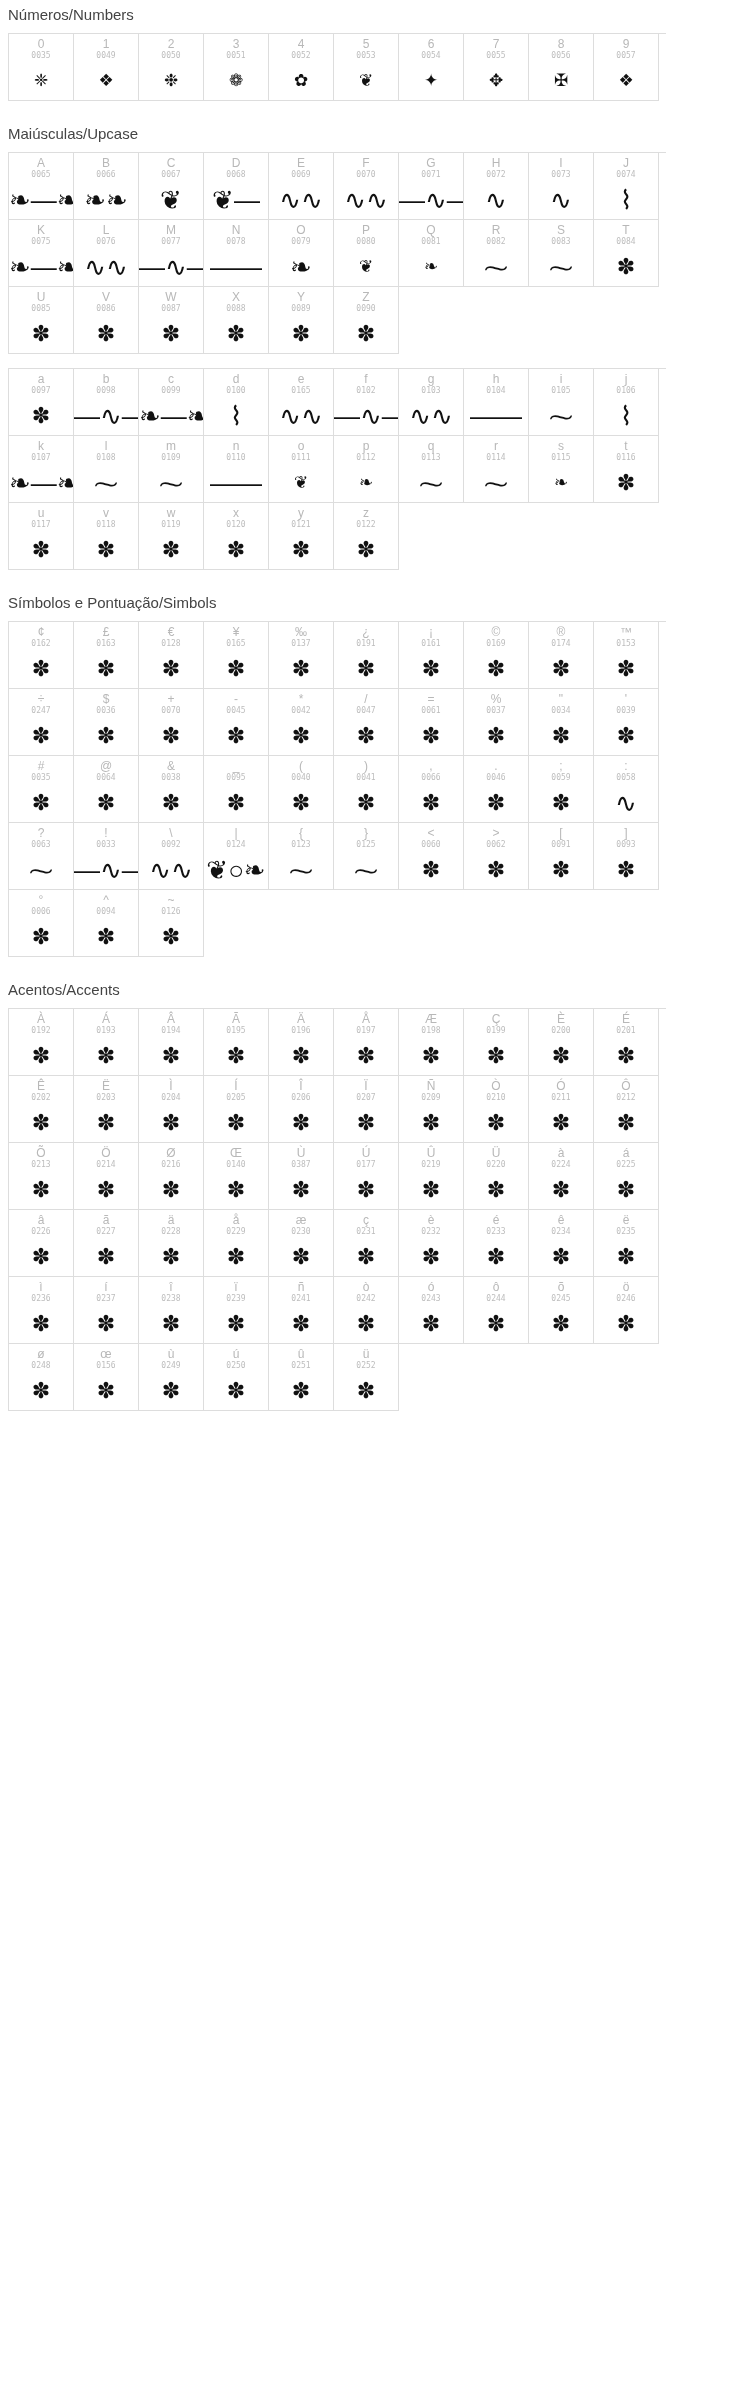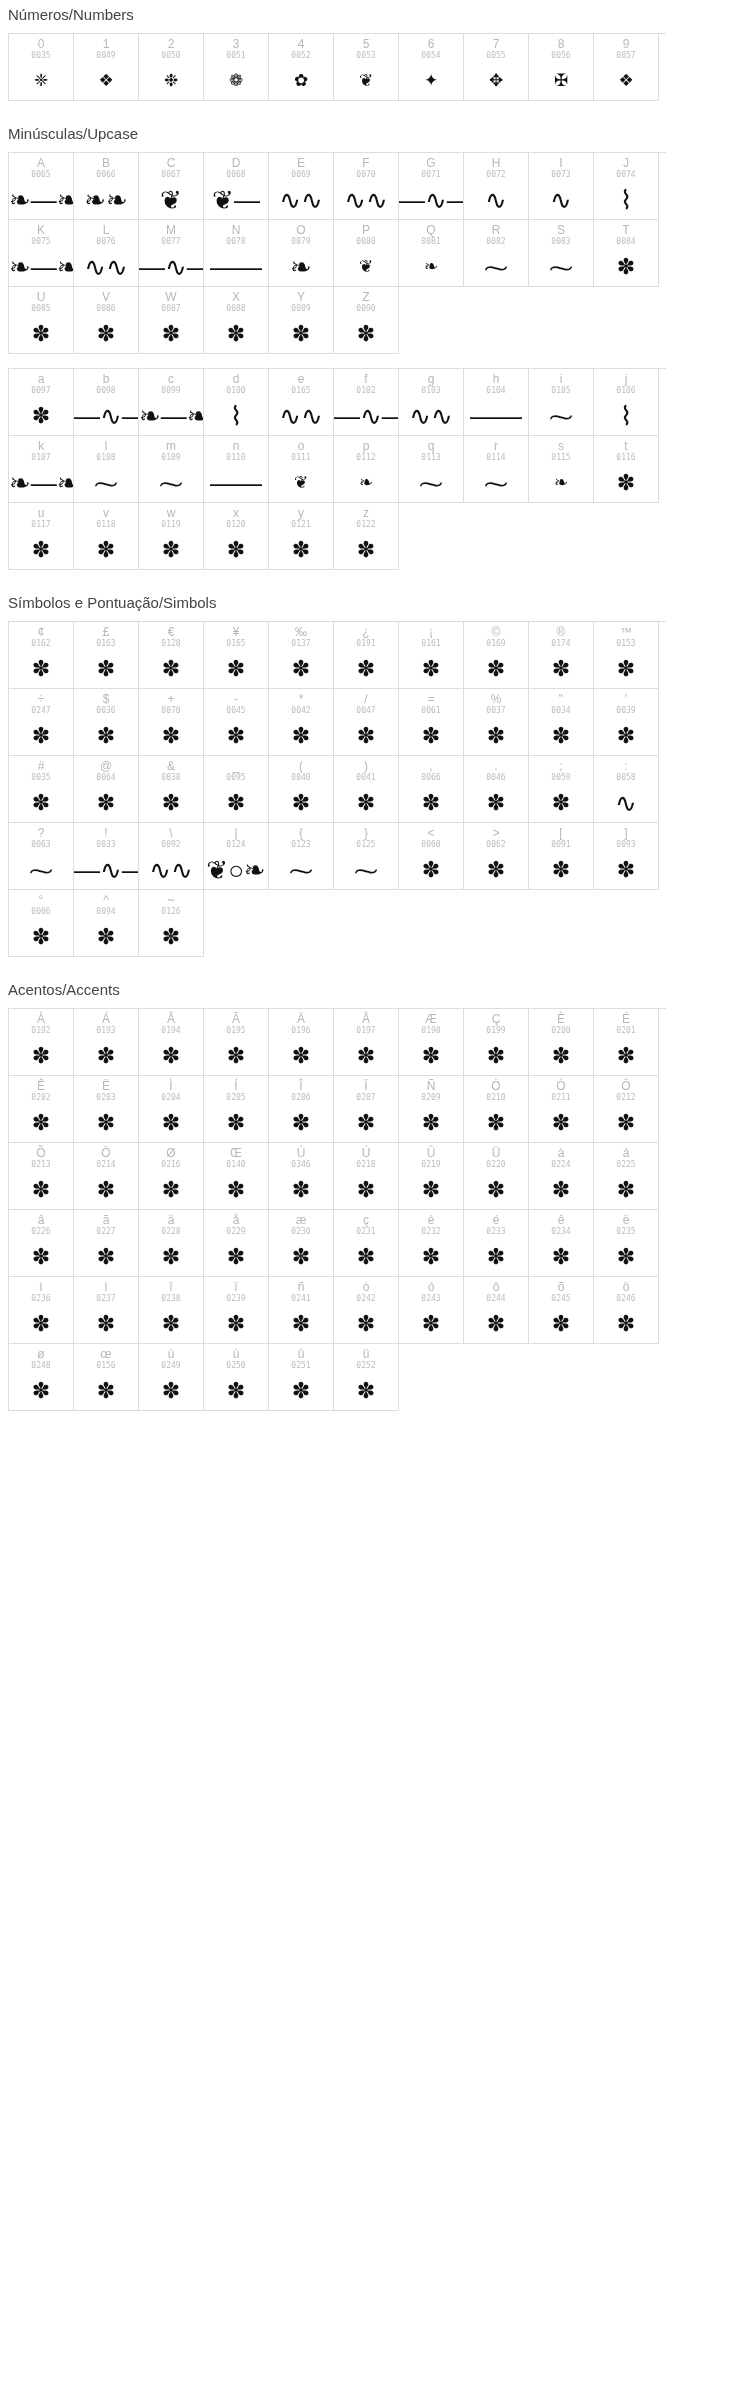--- a/index.html
+++ b/index.html
@@ -138,21 +138,21 @@
           <span class="code">0056</span>
           <span class="art small">✠</span>
         </div>
         <div class="glyph-cell">
           <span class="char">9</span>
           <span class="code">0057</span>
           <span class="art small">❖</span>
         </div>
       </div>
       <div class="spacer"></div>
-      <div class="section-title">Minúsculas/Upcase</div>
+      <div class="section-title">Maiúsculas/Upcase</div>
       <div class="glyph-grid">
         <div class="glyph-cell">
           <span class="char">A</span>
           <span class="code">0065</span>
           <span class="art wide">❧—❧</span>
         </div>
         <div class="glyph-cell">
           <span class="char">B</span>
           <span class="code">0066</span>
           <span class="art wide">❧❧</span>
@@ -748,26 +748,26 @@
           <span class="code">0216</span>
           <span class="art">✽</span>
         </div>
         <div class="glyph-cell">
           <span class="char">Œ</span>
           <span class="code">0140</span>
           <span class="art">✽</span>
         </div>
         <div class="glyph-cell">
           <span class="char">Ù</span>
-          <span class="code">0346</span>
+          <span class="code">0387</span>
           <span class="art">✽</span>
         </div>
         <div class="glyph-cell">
           <span class="char">Ú</span>
-          <span class="code">0218</span>
+          <span class="code">0177</span>
           <span class="art">✽</span>
         </div>
         <div class="glyph-cell">
           <span class="char">Û</span>
           <span class="code">0219</span>
           <span class="art">✽</span>
         </div>
         <div class="glyph-cell">
           <span class="char">Ü</span>
           <span class="code">0220</span>

